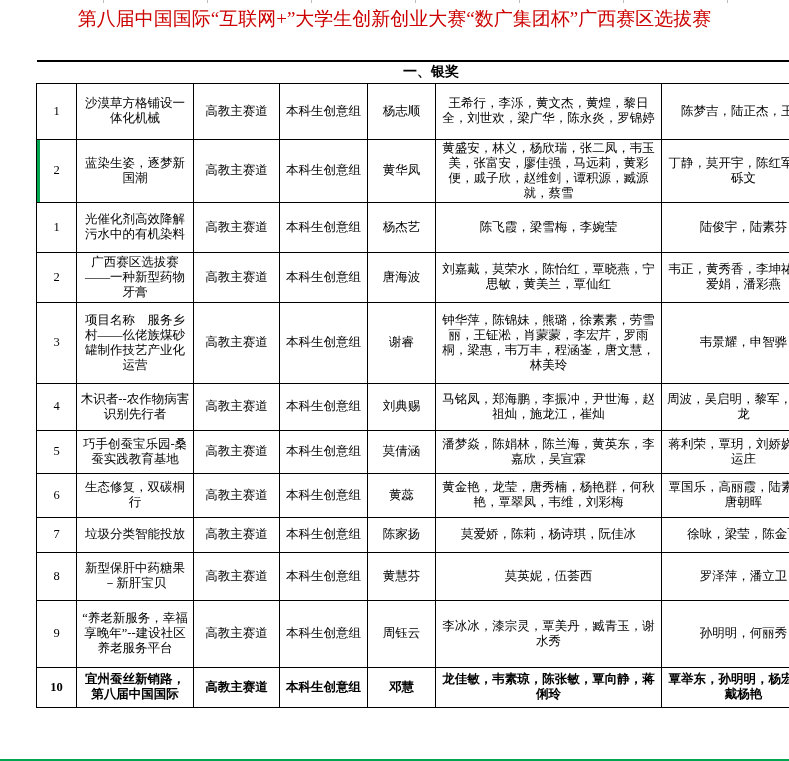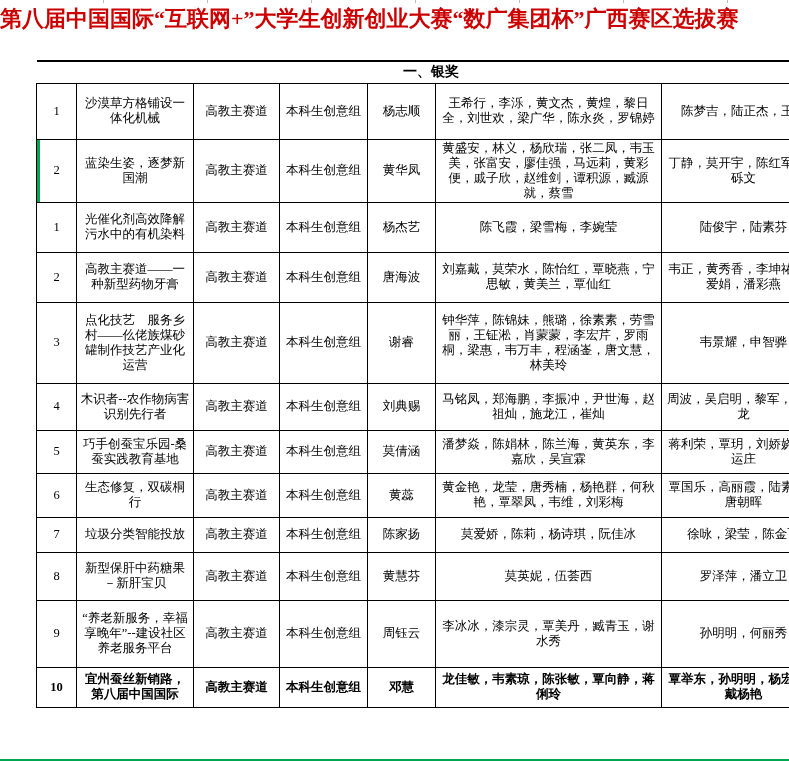--- a/index.html
+++ b/index.html
@@ -12,24 +12,24 @@
   html,body{width:789px;height:761px;overflow:hidden;background:#ffffff;}
   body{font-family:"Liberation Serif","DejaVu Serif",serif;color:#000;}
   .top-ticks{
     height:3px;width:100%;
     background:repeating-linear-gradient(90deg,
       transparent 0px, transparent 103px,
       var(--tick) 103px, var(--tick) 104px);
   }
   .doc-title{
     color:var(--title-color);
-    font-weight:bold;
-    font-size:22px;
+    font-weight:normal;
+    font-size:19px;
     line-height:27px;
-    text-align:left;
+    text-align:center;
     padding-top:2px;
     height:57px;
   }
   table{
     width:789px;
     border-collapse:collapse;
     table-layout:fixed;
     border-top:2px solid var(--border-color);
     margin-left:36px;
   }
@@ -102,30 +102,30 @@
         <td>1</td>
         <td>光催化剂高效降解污水中的有机染料</td>
         <td>高教主赛道</td>
         <td>本科生创意组</td>
         <td>杨杰艺</td>
         <td>陈飞霞，梁雪梅，李婉莹</td>
         <td>陆俊宇，陆素芬</td>
       </tr>
       <tr style="height: 50px;">
         <td>2</td>
-        <td>高教主赛道——一种新型药物牙膏</td>
+        <td>广西赛区选拔赛——一种新型药物牙膏</td>
         <td>高教主赛道</td>
         <td>本科生创意组</td>
         <td>唐海波</td>
         <td>刘嘉戴，莫荣水，陈怡红，覃晓燕，宁思敏，黄美兰，覃仙红</td>
         <td>韦正，黄秀香，李坤祐，王爱娟，潘彩燕</td>
       </tr>
       <tr style="height: 81px;">
         <td>3</td>
-        <td>点化技艺　服务乡村——仫佬族煤砂罐制作技艺产业化运营</td>
+        <td>项目名称　服务乡村——仫佬族煤砂罐制作技艺产业化运营</td>
         <td>高教主赛道</td>
         <td>本科生创意组</td>
         <td>谢睿</td>
         <td>钟华萍，陈锦妹，熊璐，徐素素，劳雪丽，王钲淞，肖蒙蒙，李宏芹，罗雨桐，梁惠，韦万丰，程涵崟，唐文慧，林美玲</td>
         <td>韦景耀，申智骅</td>
       </tr>
       <tr style="height: 47px;">
         <td>4</td>
         <td>木识者--农作物病害识别先行者</td>
         <td>高教主赛道</td>

